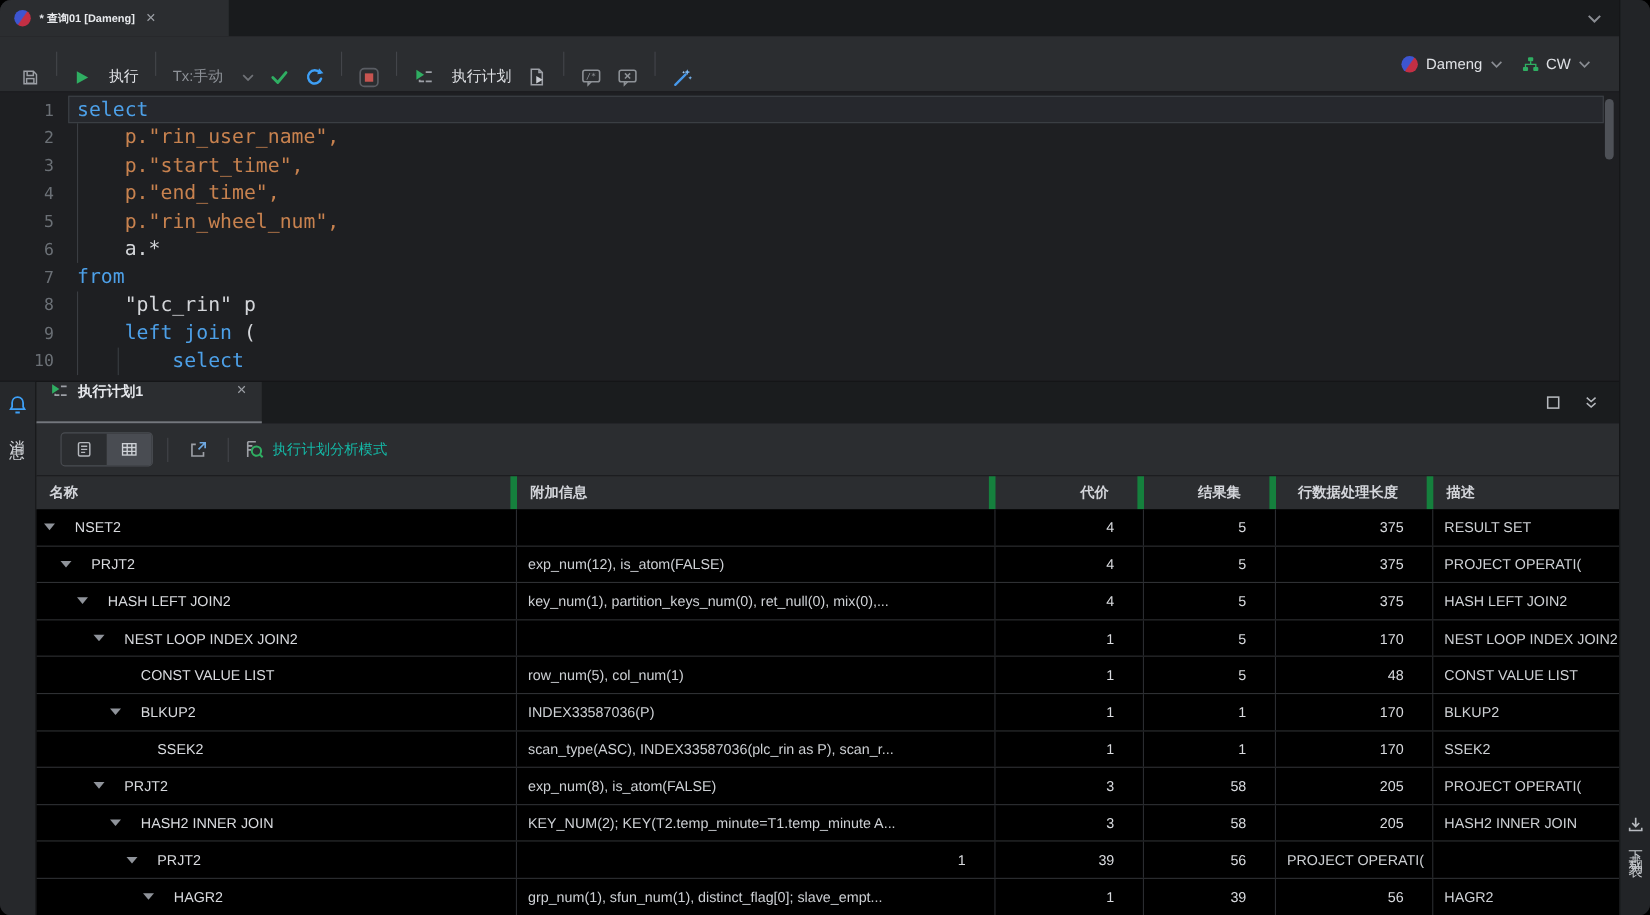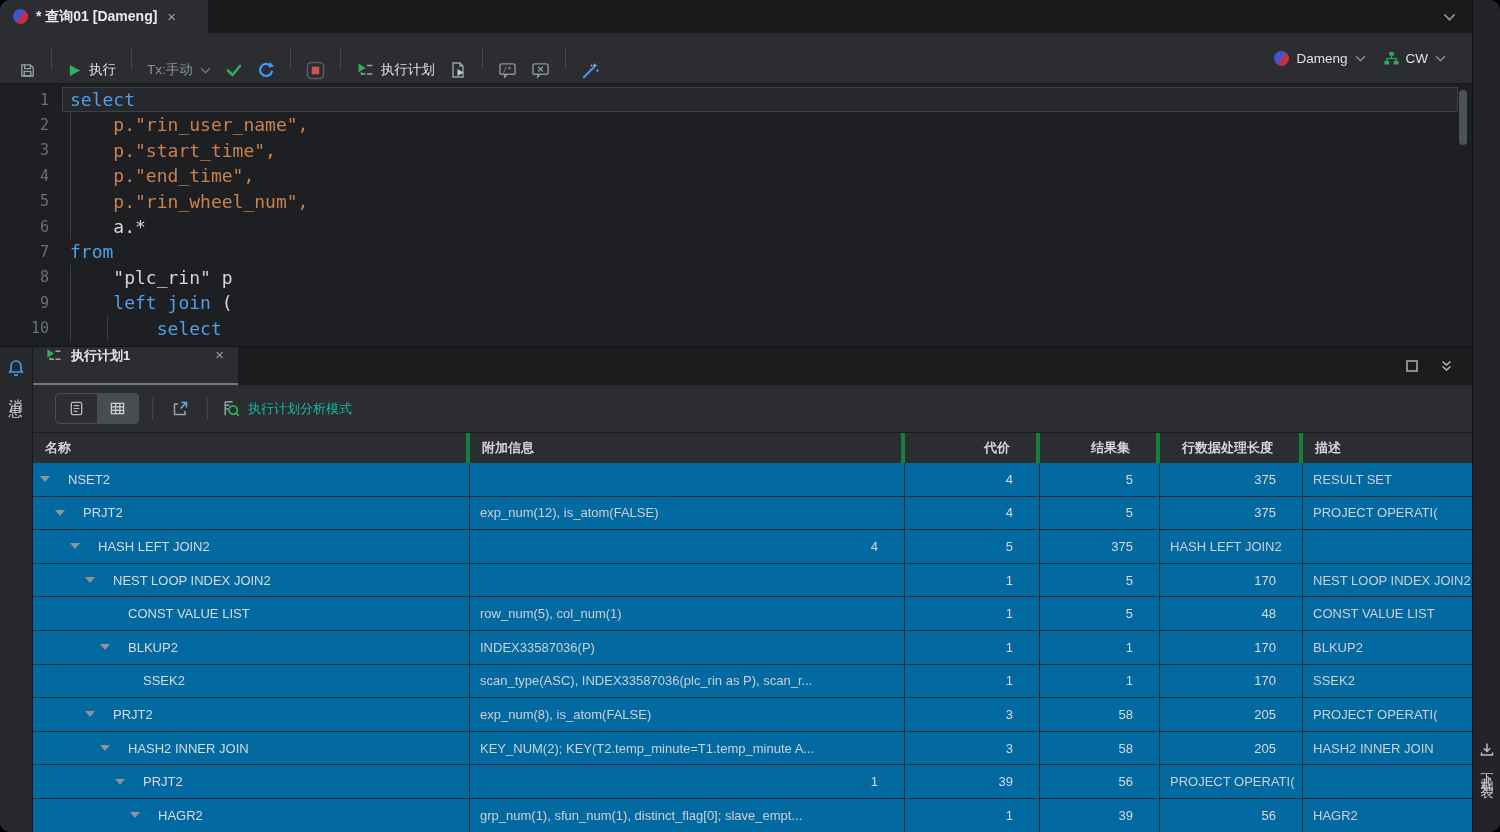--- a/index.html
+++ b/index.html
@@ -6,30 +6,30 @@
   html,body { width: 1500px; height: 832px; background:#000; overflow:hidden;
               font-family:"Liberation Sans", sans-serif; }
   #window { position:absolute; inset:0; border-radius:10px; overflow:hidden;
             background:#1e1f22; display:flex; }
   #main-col { width:1472px; display:flex; flex-direction:column; }
 
   
   .tabstrip { height:33px; background:#191b1d; display:flex; align-items:stretch; flex:none; }
   .file-tab { width:208px; background:#2b2d30; display:flex; align-items:center;
               gap:8px; padding:0 10px 0 13px; cursor:default; }
-  .file-tab .title { color:#e8eaed; font-size:14px; font-weight:bold; white-space:nowrap; }
+  .file-tab .title { color:#e8eaed; font-size:10px; font-weight:bold; white-space:nowrap; }
   .dm-logo { width:15px; height:15px; border-radius:50%; flex:none;
              background:linear-gradient(125deg,#3d55d0 47%,#c32f44 53%); }
   .x-icon { color:#9da0a6; font-size:15px; line-height:1; padding:0 2px; }
   .strip-right { margin-left:auto; display:flex; align-items:center; padding-right:16px; }
 
   
   .toolbar { height:51px; background:#2b2d30; border-bottom:1px solid #17181a;
              display:flex; align-items:center; padding:0 12px; flex:none; }
-  .tb-btn { display:flex; align-items:center; gap:7px; padding:5px 7px; border-radius:4px;margin-top:24px; }
+  .tb-btn { display:flex; align-items:center; gap:17px; padding:5px 7px; border-radius:4px;margin-top:24px; }
   .tb-btn .lbl { color:#dfe1e5; font-size:13.5px; white-space:nowrap; }
   .tb-btn .lbl.dim { color:#8e9298; }
   .tb-sep { width:1px; height:22px; background:#43454a; margin:0 8px; flex:none; }
   .toolbar-right { margin-left:auto; display:flex; align-items:center; gap:18px; padding-right:14px;text-align:center; }
   .conn-pick { display:flex; align-items:center; gap:7px; }
   .conn-pick .lbl { color:#dfe1e5; font-size:13.5px; }
   svg { display:block; }
 
   
   .editor { flex:1; position:relative; background:#1e1f22; overflow:hidden;
@@ -69,23 +69,23 @@
   .seg .seg-btn { width:41px; height:29px; display:flex; align-items:center; justify-content:center; }
   .seg .seg-btn.sel { background:#494c52; }
   .icon-btn { display:flex; align-items:center; justify-content:center; padding:5px; border-radius:4px; }
   .analyze { display:flex; align-items:center; gap:8px; }
   .analyze .lbl { color:#14b8a6; font-size:13px; white-space:nowrap; }
 
   
   .grid-cols { display:grid; grid-template-columns:437px 435px 135px 120px 143px 320px; }
   .thead { height:30px; flex:none; background:#2b2d30; }
   .thead .th { display:flex; align-items:center; color:#d3d5da; font-size:13px; font-weight:bold;
-               border-right:4px solid #15803d; padding-left:12px; overflow:hidden; white-space:nowrap; }
+               border-right:6px solid #15803d; padding-left:12px; overflow:hidden; white-space:nowrap; }
   .thead .th.num { justify-content:flex-end; padding-right:26px; padding-left:0; }
-  .tbody { flex:1; overflow:hidden; background:#0369a1;text-align:right; }
+  .tbody { flex:1; overflow:hidden; background:#000000;text-align:right; }
   .trow { height:33.6px; border-bottom:1px solid #2e3033; }
   .trow .td { display:flex; align-items:center; border-right:1px solid #2a2c30;
               color:#cdd0d4; font-size:13px; overflow:hidden; white-space:nowrap; }
   .trow .td.name { color:#d8dade; }
   .trow .td.num { justify-content:flex-end; padding-right:26px; color:#d8dade; }
   .trow .td.info, .trow .td.desc { padding-left:10px; }
   .tree-arrow { width:28px; flex:none; display:flex; align-items:center; }
   .tree-arrow .tri { width:0; height:0; border-left:5.5px solid transparent;
                      border-right:5.5px solid transparent; border-top:6.5px solid #8f939a; }
 
@@ -375,20 +375,21 @@
               <div class="td num">375</div>
               <div class="td desc">PROJECT OPERATI(</div>
             </div>
             <div class="trow grid-cols">
               <div class="td name" style="padding-left: 37px;">
                 <span class="tree-arrow">
                   <span class="tri"></span>
                 </span>
                 <span>HASH LEFT JOIN2</span>
               </div>
+              <div class="td info">key_num(1), partition_keys_num(0), ret_null(0), mix(0),...</div>
               <div class="td num">4</div>
               <div class="td num">5</div>
               <div class="td num">375</div>
               <div class="td desc">HASH LEFT JOIN2</div>
             </div>
             <div class="trow grid-cols">
               <div class="td name" style="padding-left: 52px;">
                 <span class="tree-arrow">
                   <span class="tri"></span>
                 </span>

